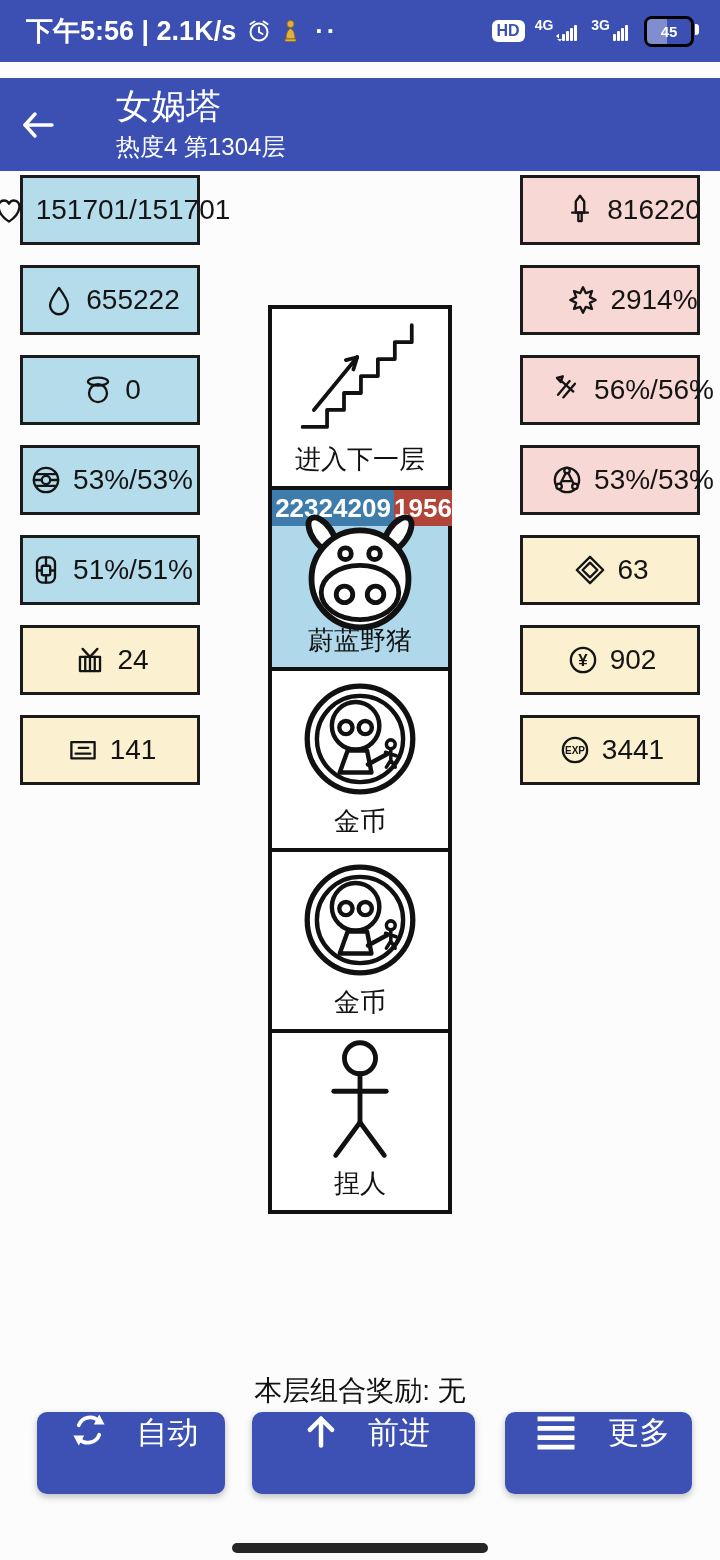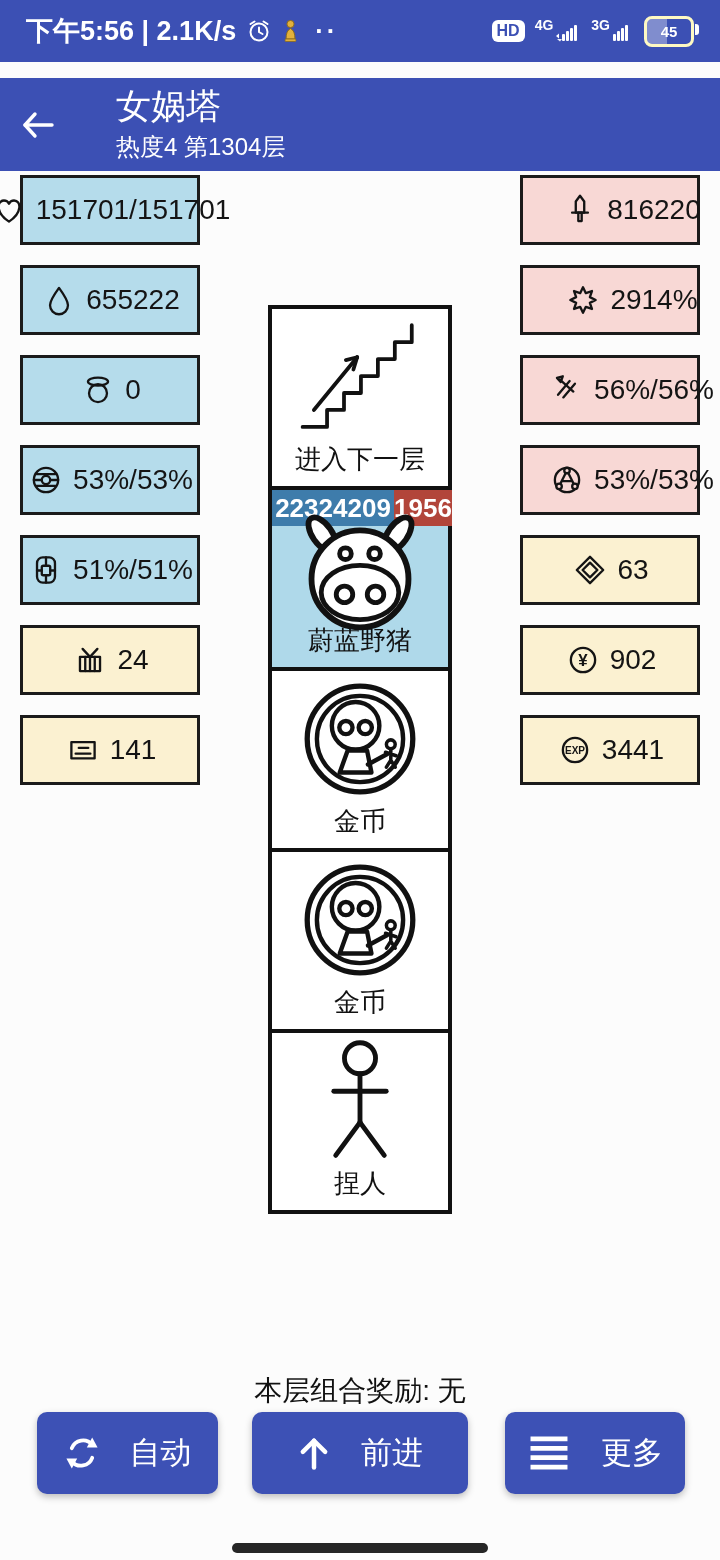--- a/index.html
+++ b/index.html
@@ -9,21 +9,21 @@
   
   .statusbar{position:absolute;top:0;left:0;width:720px;height:62px;background:var(--blue,#3C50B4);
              color:#fff;display:flex;align-items:center;justify-content:space-between;
              padding:0 26px;box-sizing:border-box;font-size:27px;font-weight:600;}
   .sb-left,.sb-right{display:flex;align-items:center;gap:10px;}
   .sb-dots{font-size:26px;letter-spacing:3px;margin-left:6px;}
   .hd-badge{background:#fff;color:var(--blue,#3C50B4);font-size:16px;font-weight:700;
             border-radius:6px;padding:2px 5px;line-height:1;display:flex;align-items:center;height:18px;}
   .net{display:flex;align-items:flex-end;gap:2px;}
   .net .nlabel{font-size:14px;font-weight:700;line-height:1;transform:translateY(-10px);}
-  .battery{position:relative;width:44px;height:25px;border:3px solid #fef9c3;border-radius:8px;
+  .battery{position:relative;width:44px;height:25px;border:3px solid #000000;border-radius:8px;
            display:flex;align-items:center;justify-content:center;font-size:15px;font-weight:700;}
   .battery .fill{position:absolute;left:0;top:0;bottom:0;width:45%;background:rgba(255,255,255,.35);border-radius:4px 0 0 4px;}
   .battery .pct{position:relative;z-index:1;}
   .battery:after{content:"";position:absolute;right:-8px;top:5px;width:4px;height:11px;background:#fff;border-radius:0 3px 3px 0;}
 
   .header{position:absolute;top:78px;left:0;width:720px;height:93px;background:var(--blue,#3C50B4);
           color:#fff;display:flex;align-items:center;}
   .back-btn{width:76px;height:93px;display:flex;align-items:center;justify-content:center;cursor:pointer;}
   .title-block{margin-left:40px;}
   .app-title{font-size:35px;font-weight:500;line-height:1.15;}
@@ -52,22 +52,22 @@
   .cell-label{position:absolute;left:0;right:0;bottom:9px;text-align:center;font-size:26px;color:#111;}
   .hpbar{position:absolute;top:0;left:0;right:0;height:36px;display:flex;color:#fff;
          font-size:26px;font-weight:600;line-height:36px;text-align:center;}
   .hpbar .hp{flex:0 0 122px;background:var(--badge-blue,#3E7CAB);}
   .hpbar .atk{flex:1;background:var(--badge-red,#B2453A);}
   .micon{stroke:#111;fill:none;stroke-linecap:round;stroke-linejoin:round;}
 
   
   .reward{position:absolute;left:0;top:1372px;width:720px;text-align:center;font-size:28px;color:#111;}
   .btn{position:absolute;top:1412px;height:82px;background:var(--btn-blue,#3D51B5);border-radius:10px;
-       color:#fff;display:flex;align-items:center;justify-content:center;gap:30px;font-size:31px;
-       box-shadow:0 3px 7px rgba(0,0,0,.25);cursor:pointer;}
+       color:#fff;display:flex;justify-content:center;gap:30px;font-size:31px;
+       box-shadow:0 3px 7px rgba(0,0,0,.25);cursor:pointer;padding-left:7px;}
   .btn-auto{left:37px;width:181px;}
   .btn-forward{left:252px;width:216px;}
   .btn-more{left:505px;width:180px;}
   .home-indicator{position:absolute;left:232px;top:1543px;width:256px;height:10px;border-radius:5px;background:#262626;cursor:pointer;}
 </style>
 </head>
 <body>
 
 <div class="phone">
 

